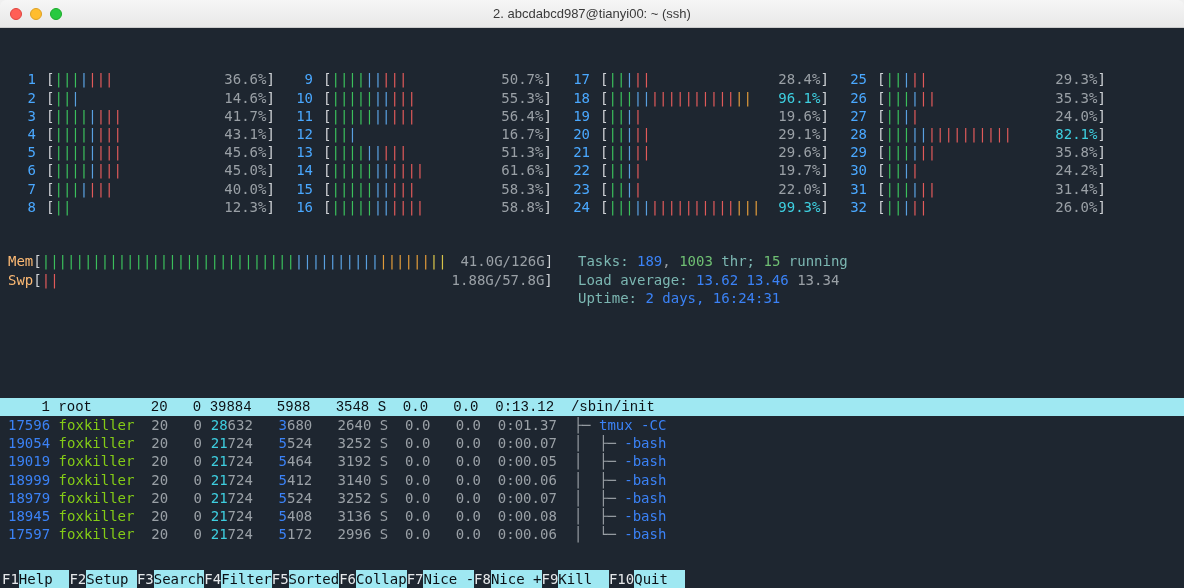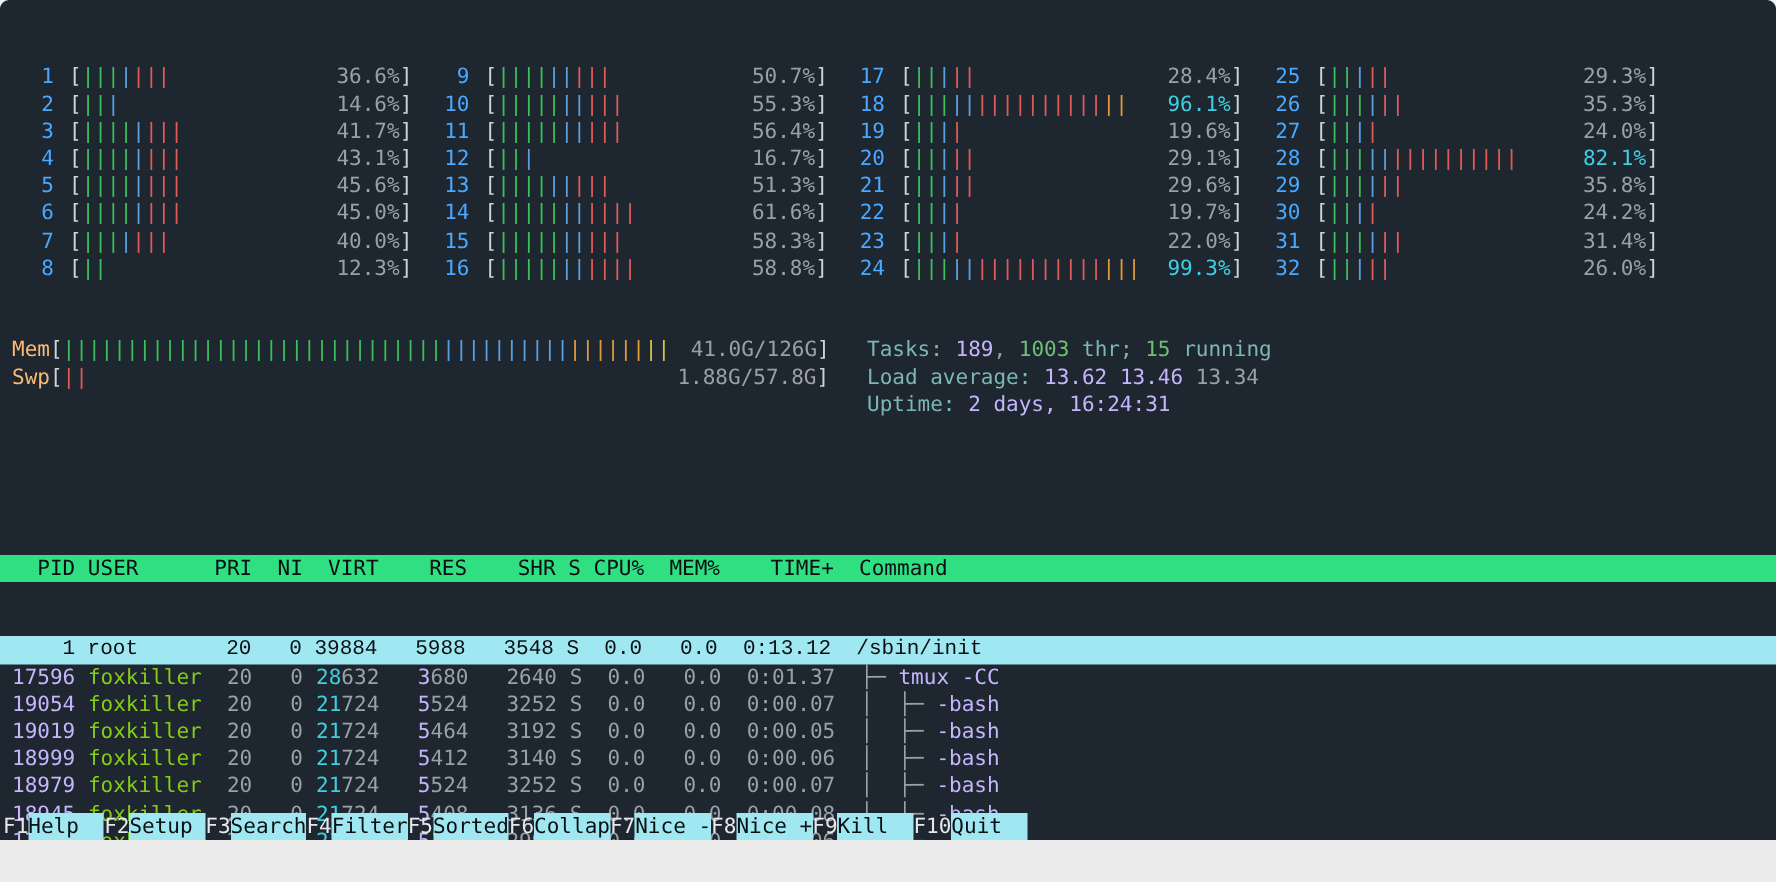--- a/index.html
+++ b/index.html
@@ -78,21 +78,21 @@
     color:#0b0f14;
     height:18.2px;
     margin-left:-8px; margin-right:-8px;
     padding-left:8px;
     font-family:Liberation Mono, monospace;
   }
   .row { height:18.2px; }
   .c-cyan { color:#3ecfe0; }
   .c-user-g { color:#84cc16; }
   .c-dim { color:#9aa0a6; }
-  .c-white { color:#c4b5fd; }
+  .c-white { color:#3b82f6; }
   .footer {
     position:absolute;
     left:0; right:0; bottom:0;
     height:18.2px;
     color:#e6e8ea;
     white-space: pre;
     padding-left:2px;
   }
   .footer .fk { color:#e6e8ea; }
   .footer .fl {
@@ -104,22 +104,29 @@
   .bg { color:#3bbf5c; }
   .br { color:#e05a5a; }
   .bb { color:#5aa0e0; }
   .by { color:#d6c24a; }
   .bo { color:#e09a3a; }
 </style>
 </head>
 <body>
 
 <div class="window">
+  <div class="titlebar">
+    <div class="traffic">
+      <span class="t-red"></span>
+      <span class="t-yellow"></span>
+      <span class="t-green"></span>
+    </div>
+    <div class="title-text">2. abcdabcd987@tianyi00: ~ (ssh)</div>
+  </div>
 
   <div class="term">
     <div class="cpu-grid" id="cpu-grid"><div class="cpu-col"><div class="cpu-row"><span class="cpu-num">  1</span><span class="cpu-gap"> </span><span class="cpu-lbr">[</span><span class="cpu-bar"><span class="bg">|</span><span class="bg">|</span><span class="bg">|</span><span class="bb">|</span><span class="br">|</span><span class="br">|</span><span class="br">|</span>           </span><span class="cpu-pct" style="">36.6%</span><span class="cpu-rbr">]</span></div><div class="cpu-row"><span class="cpu-num">  2</span><span class="cpu-gap"> </span><span class="cpu-lbr">[</span><span class="cpu-bar"><span class="bg">|</span><span class="bg">|</span><span class="bb">|</span>               </span><span class="cpu-pct" style="">14.6%</span><span class="cpu-rbr">]</span></div><div class="cpu-row"><span class="cpu-num">  3</span><span class="cpu-gap"> </span><span class="cpu-lbr">[</span><span class="cpu-bar"><span class="bg">|</span><span class="bg">|</span><span class="bg">|</span><span class="bg">|</span><span class="bb">|</span><span class="br">|</span><span class="br">|</span><span class="br">|</span>          </span><span class="cpu-pct" style="">41.7%</span><span class="cpu-rbr">]</span></div><div class="cpu-row"><span class="cpu-num">  4</span><span class="cpu-gap"> </span><span class="cpu-lbr">[</span><span class="cpu-bar"><span class="bg">|</span><span class="bg">|</span><span class="bg">|</span><span class="bg">|</span><span class="bb">|</span><span class="br">|</span><span class="br">|</span><span class="br">|</span>          </span><span class="cpu-pct" style="">43.1%</span><span class="cpu-rbr">]</span></div><div class="cpu-row"><span class="cpu-num">  5</span><span class="cpu-gap"> </span><span class="cpu-lbr">[</span><span class="cpu-bar"><span class="bg">|</span><span class="bg">|</span><span class="bg">|</span><span class="bg">|</span><span class="bb">|</span><span class="br">|</span><span class="br">|</span><span class="br">|</span>          </span><span class="cpu-pct" style="">45.6%</span><span class="cpu-rbr">]</span></div><div class="cpu-row"><span class="cpu-num">  6</span><span class="cpu-gap"> </span><span class="cpu-lbr">[</span><span class="cpu-bar"><span class="bg">|</span><span class="bg">|</span><span class="bg">|</span><span class="bg">|</span><span class="bb">|</span><span class="br">|</span><span class="br">|</span><span class="br">|</span>          </span><span class="cpu-pct" style="">45.0%</span><span class="cpu-rbr">]</span></div><div class="cpu-row"><span class="cpu-num">  7</span><span class="cpu-gap"> </span><span class="cpu-lbr">[</span><span class="cpu-bar"><span class="bg">|</span><span class="bg">|</span><span class="bg">|</span><span class="bb">|</span><span class="br">|</span><span class="br">|</span><span class="br">|</span>           </span><span class="cpu-pct" style="">40.0%</span><span class="cpu-rbr">]</span></div><div class="cpu-row"><span class="cpu-num">  8</span><span class="cpu-gap"> </span><span class="cpu-lbr">[</span><span class="cpu-bar"><span class="bg">|</span><span class="bg">|</span>                </span><span class="cpu-pct" style="">12.3%</span><span class="cpu-rbr">]</span></div></div><div class="cpu-col"><div class="cpu-row"><span class="cpu-num">  9</span><span class="cpu-gap"> </span><span class="cpu-lbr">[</span><span class="cpu-bar"><span class="bg">|</span><span class="bg">|</span><span class="bg">|</span><span class="bg">|</span><span class="bb">|</span><span class="bb">|</span><span class="br">|</span><span class="br">|</span><span class="br">|</span>         </span><span class="cpu-pct" style="">50.7%</span><span class="cpu-rbr">]</span></div><div class="cpu-row"><span class="cpu-num"> 10</span><span class="cpu-gap"> </span><span class="cpu-lbr">[</span><span class="cpu-bar"><span class="bg">|</span><span class="bg">|</span><span class="bg">|</span><span class="bg">|</span><span class="bg">|</span><span class="bb">|</span><span class="bb">|</span><span class="br">|</span><span class="br">|</span><span class="br">|</span>        </span><span class="cpu-pct" style="">55.3%</span><span class="cpu-rbr">]</span></div><div class="cpu-row"><span class="cpu-num"> 11</span><span class="cpu-gap"> </span><span class="cpu-lbr">[</span><span class="cpu-bar"><span class="bg">|</span><span class="bg">|</span><span class="bg">|</span><span class="bg">|</span><span class="bg">|</span><span class="bb">|</span><span class="bb">|</span><span class="br">|</span><span class="br">|</span><span class="br">|</span>        </span><span class="cpu-pct" style="">56.4%</span><span class="cpu-rbr">]</span></div><div class="cpu-row"><span class="cpu-num"> 12</span><span class="cpu-gap"> </span><span class="cpu-lbr">[</span><span class="cpu-bar"><span class="bg">|</span><span class="bg">|</span><span class="bb">|</span>               </span><span class="cpu-pct" style="">16.7%</span><span class="cpu-rbr">]</span></div><div class="cpu-row"><span class="cpu-num"> 13</span><span class="cpu-gap"> </span><span class="cpu-lbr">[</span><span class="cpu-bar"><span class="bg">|</span><span class="bg">|</span><span class="bg">|</span><span class="bg">|</span><span class="bb">|</span><span class="bb">|</span><span class="br">|</span><span class="br">|</span><span class="br">|</span>         </span><span class="cpu-pct" style="">51.3%</span><span class="cpu-rbr">]</span></div><div class="cpu-row"><span class="cpu-num"> 14</span><span class="cpu-gap"> </span><span class="cpu-lbr">[</span><span class="cpu-bar"><span class="bg">|</span><span class="bg">|</span><span class="bg">|</span><span class="bg">|</span><span class="bg">|</span><span class="bb">|</span><span class="bb">|</span><span class="br">|</span><span class="br">|</span><span class="br">|</span><span class="br">|</span>       </span><span class="cpu-pct" style="">61.6%</span><span class="cpu-rbr">]</span></div><div class="cpu-row"><span class="cpu-num"> 15</span><span class="cpu-gap"> </span><span class="cpu-lbr">[</span><span class="cpu-bar"><span class="bg">|</span><span class="bg">|</span><span class="bg">|</span><span class="bg">|</span><span class="bg">|</span><span class="bb">|</span><span class="bb">|</span><span class="br">|</span><span class="br">|</span><span class="br">|</span>        </span><span class="cpu-pct" style="">58.3%</span><span class="cpu-rbr">]</span></div><div class="cpu-row"><span class="cpu-num"> 16</span><span class="cpu-gap"> </span><span class="cpu-lbr">[</span><span class="cpu-bar"><span class="bg">|</span><span class="bg">|</span><span class="bg">|</span><span class="bg">|</span><span class="bg">|</span><span class="bb">|</span><span class="bb">|</span><span class="br">|</span><span class="br">|</span><span class="br">|</span><span class="br">|</span>       </span><span class="cpu-pct" style="">58.8%</span><span class="cpu-rbr">]</span></div></div><div class="cpu-col"><div class="cpu-row"><span class="cpu-num"> 17</span><span class="cpu-gap"> </span><span class="cpu-lbr">[</span><span class="cpu-bar"><span class="bg">|</span><span class="bg">|</span><span class="bb">|</span><span class="br">|</span><span class="br">|</span>             </span><span class="cpu-pct" style="">28.4%</span><span class="cpu-rbr">]</span></div><div class="cpu-row"><span class="cpu-num"> 18</span><span class="cpu-gap"> </span><span class="cpu-lbr">[</span><span class="cpu-bar"><span class="bg">|</span><span class="bg">|</span><span class="bg">|</span><span class="bb">|</span><span class="bb">|</span><span class="br">|</span><span class="br">|</span><span class="br">|</span><span class="br">|</span><span class="br">|</span><span class="br">|</span><span class="br">|</span><span class="br">|</span><span class="br">|</span><span class="br">|</span><span class="bo">|</span><span class="bo">|</span> </span><span class="cpu-pct" style="color:#3ecfe0">96.1%</span><span class="cpu-rbr">]</span></div><div class="cpu-row"><span class="cpu-num"> 19</span><span class="cpu-gap"> </span><span class="cpu-lbr">[</span><span class="cpu-bar"><span class="bg">|</span><span class="bg">|</span><span class="bb">|</span><span class="br">|</span>              </span><span class="cpu-pct" style="">19.6%</span><span class="cpu-rbr">]</span></div><div class="cpu-row"><span class="cpu-num"> 20</span><span class="cpu-gap"> </span><span class="cpu-lbr">[</span><span class="cpu-bar"><span class="bg">|</span><span class="bg">|</span><span class="bb">|</span><span class="br">|</span><span class="br">|</span>             </span><span class="cpu-pct" style="">29.1%</span><span class="cpu-rbr">]</span></div><div class="cpu-row"><span class="cpu-num"> 21</span><span class="cpu-gap"> </span><span class="cpu-lbr">[</span><span class="cpu-bar"><span class="bg">|</span><span class="bg">|</span><span class="bb">|</span><span class="br">|</span><span class="br">|</span>             </span><span class="cpu-pct" style="">29.6%</span><span class="cpu-rbr">]</span></div><div class="cpu-row"><span class="cpu-num"> 22</span><span class="cpu-gap"> </span><span class="cpu-lbr">[</span><span class="cpu-bar"><span class="bg">|</span><span class="bg">|</span><span class="bb">|</span><span class="br">|</span>              </span><span class="cpu-pct" style="">19.7%</span><span class="cpu-rbr">]</span></div><div class="cpu-row"><span class="cpu-num"> 23</span><span class="cpu-gap"> </span><span class="cpu-lbr">[</span><span class="cpu-bar"><span class="bg">|</span><span class="bg">|</span><span class="bb">|</span><span class="br">|</span>              </span><span class="cpu-pct" style="">22.0%</span><span class="cpu-rbr">]</span></div><div class="cpu-row"><span class="cpu-num"> 24</span><span class="cpu-gap"> </span><span class="cpu-lbr">[</span><span class="cpu-bar"><span class="bg">|</span><span class="bg">|</span><span class="bg">|</span><span class="bb">|</span><span class="bb">|</span><span class="br">|</span><span class="br">|</span><span class="br">|</span><span class="br">|</span><span class="br">|</span><span class="br">|</span><span class="br">|</span><span class="br">|</span><span class="br">|</span><span class="br">|</span><span class="bo">|</span><span class="bo">|</span><span class="bo">|</span></span><span class="cpu-pct" style="color:#3ecfe0">99.3%</span><span class="cpu-rbr">]</span></div></div><div class="cpu-col"><div class="cpu-row"><span class="cpu-num"> 25</span><span class="cpu-gap"> </span><span class="cpu-lbr">[</span><span class="cpu-bar"><span class="bg">|</span><span class="bg">|</span><span class="bb">|</span><span class="br">|</span><span class="br">|</span>             </span><span class="cpu-pct" style="">29.3%</span><span class="cpu-rbr">]</span></div><div class="cpu-row"><span class="cpu-num"> 26</span><span class="cpu-gap"> </span><span class="cpu-lbr">[</span><span class="cpu-bar"><span class="bg">|</span><span class="bg">|</span><span class="bg">|</span><span class="bb">|</span><span class="br">|</span><span class="br">|</span>            </span><span class="cpu-pct" style="">35.3%</span><span class="cpu-rbr">]</span></div><div class="cpu-row"><span class="cpu-num"> 27</span><span class="cpu-gap"> </span><span class="cpu-lbr">[</span><span class="cpu-bar"><span class="bg">|</span><span class="bg">|</span><span class="bb">|</span><span class="br">|</span>              </span><span class="cpu-pct" style="">24.0%</span><span class="cpu-rbr">]</span></div><div class="cpu-row"><span class="cpu-num"> 28</span><span class="cpu-gap"> </span><span class="cpu-lbr">[</span><span class="cpu-bar"><span class="bg">|</span><span class="bg">|</span><span class="bg">|</span><span class="bb">|</span><span class="bb">|</span><span class="br">|</span><span class="br">|</span><span class="br">|</span><span class="br">|</span><span class="br">|</span><span class="br">|</span><span class="br">|</span><span class="br">|</span><span class="br">|</span><span class="br">|</span>   </span><span class="cpu-pct" style="color:#3ecfe0">82.1%</span><span class="cpu-rbr">]</span></div><div class="cpu-row"><span class="cpu-num"> 29</span><span class="cpu-gap"> </span><span class="cpu-lbr">[</span><span class="cpu-bar"><span class="bg">|</span><span class="bg">|</span><span class="bg">|</span><span class="bb">|</span><span class="br">|</span><span class="br">|</span>            </span><span class="cpu-pct" style="">35.8%</span><span class="cpu-rbr">]</span></div><div class="cpu-row"><span class="cpu-num"> 30</span><span class="cpu-gap"> </span><span class="cpu-lbr">[</span><span class="cpu-bar"><span class="bg">|</span><span class="bg">|</span><span class="bb">|</span><span class="br">|</span>              </span><span class="cpu-pct" style="">24.2%</span><span class="cpu-rbr">]</span></div><div class="cpu-row"><span class="cpu-num"> 31</span><span class="cpu-gap"> </span><span class="cpu-lbr">[</span><span class="cpu-bar"><span class="bg">|</span><span class="bg">|</span><span class="bg">|</span><span class="bb">|</span><span class="br">|</span><span class="br">|</span>            </span><span class="cpu-pct" style="">31.4%</span><span class="cpu-rbr">]</span></div><div class="cpu-row"><span class="cpu-num"> 32</span><span class="cpu-gap"> </span><span class="cpu-lbr">[</span><span class="cpu-bar"><span class="bg">|</span><span class="bg">|</span><span class="bb">|</span><span class="br">|</span><span class="br">|</span>             </span><span class="cpu-pct" style="">26.0%</span><span class="cpu-rbr">]</span></div></div></div>
     <div id="mem-block"><div class="mem-row" style="display: flex;"><div style="width:554px"><span class="lbl-cyan">Mem</span><span>[</span><span class="bg">|</span><span class="bg">|</span><span class="bg">|</span><span class="bg">|</span><span class="bg">|</span><span class="bg">|</span><span class="bg">|</span><span class="bg">|</span><span class="bg">|</span><span class="bg">|</span><span class="bg">|</span><span class="bg">|</span><span class="bg">|</span><span class="bg">|</span><span class="bg">|</span><span class="bg">|</span><span class="bg">|</span><span class="bg">|</span><span class="bg">|</span><span class="bg">|</span><span class="bg">|</span><span class="bg">|</span><span class="bg">|</span><span class="bg">|</span><span class="bg">|</span><span class="bg">|</span><span class="bg">|</span><span class="bg">|</span><span class="bg">|</span><span class="bg">|</span><span class="bb">|</span><span class="bb">|</span><span class="bb">|</span><span class="bb">|</span><span class="bb">|</span><span class="bb">|</span><span class="bb">|</span><span class="bb">|</span><span class="bb">|</span><span class="bb">|</span><span class="bo">|</span><span class="bo">|</span><span class="bo">|</span><span class="bo">|</span><span class="bo">|</span><span class="bo">|</span><span class="by">|</span><span class="by">|</span><span class="mem-val" style="display:inline-block;width:98px;text-align:right">41.0G/126G</span><span>]</span></div><div style="padding-left:16px"><span class="k" style="color:#7cb7b2">Tasks: </span><span class="w c-white">189</span><span class="d c-dim">, </span><span class="g" style="color:#6fbf73">1003</span> <span class="k" style="color:#7cb7b2">thr; </span><span class="g" style="color:#6fbf73">15</span> <span class="k" style="color:#7cb7b2">running</span></div></div><div class="mem-row" style="display: flex;"><div style="width:554px"><span class="lbl-cyan">Swp</span><span>[</span><span class="br">||</span>                                              <span class="mem-val" style="display:inline-block;width:98px;text-align:right">1.88G/57.8G</span><span>]</span></div><div style="padding-left:16px"><span style="color:#7cb7b2">Load average: </span><span class="c-white">13.62 13.46</span> <span class="c-dim">13.34</span></div></div><div class="mem-row" style="display: flex;"><div style="width:554px"></div><div style="padding-left:16px"><span style="color:#7cb7b2">Uptime: </span><span class="c-white">2 days, 16:24:31</span></div></div></div>
     <div style="height:18.2px"></div>
-    <div class="hdr" id="hdr">  PID USER      PRI  NI  VIRT    RES    SHR S CPU%  MEM%    TIME+  Command</div>
     <div id="proc-rows"><div class="sel">    1 root       20   0 39884   5988   3548 S  0.0   0.0  0:13.12  /sbin/init</div><div class="row"><span class="c-white">17596</span> <span class="c-user-g">foxkiller</span> <span class="c-dim"> 20</span> <span class="c-dim">  0</span> <span style="display:inline-block;width:42.5px;text-align:right"><span class="c-cyan">28</span><span class="c-dim">632</span></span> <span style="display:inline-block;width:51px;text-align:right"><span class="c-white">3</span><span class="c-dim">680</span></span> <span class="c-dim">  2640</span> <span class="c-dim">S</span> <span class="c-dim"> 0.0</span> <span class="c-dim">  0.0</span> <span class="c-dim"> 0:01.37</span>  <span class="c-dim">├─ </span><span class="c-white">tmux -CC</span></div><div class="row"><span class="c-white">19054</span> <span class="c-user-g">foxkiller</span> <span class="c-dim"> 20</span> <span class="c-dim">  0</span> <span style="display:inline-block;width:42.5px;text-align:right"><span class="c-cyan">21</span><span class="c-dim">724</span></span> <span style="display:inline-block;width:51px;text-align:right"><span class="c-white">5</span><span class="c-dim">524</span></span> <span class="c-dim">  3252</span> <span class="c-dim">S</span> <span class="c-dim"> 0.0</span> <span class="c-dim">  0.0</span> <span class="c-dim"> 0:00.07</span>  <span class="c-dim">│  ├─ </span><span class="c-white">-bash</span></div><div class="row"><span class="c-white">19019</span> <span class="c-user-g">foxkiller</span> <span class="c-dim"> 20</span> <span class="c-dim">  0</span> <span style="display:inline-block;width:42.5px;text-align:right"><span class="c-cyan">21</span><span class="c-dim">724</span></span> <span style="display:inline-block;width:51px;text-align:right"><span class="c-white">5</span><span class="c-dim">464</span></span> <span class="c-dim">  3192</span> <span class="c-dim">S</span> <span class="c-dim"> 0.0</span> <span class="c-dim">  0.0</span> <span class="c-dim"> 0:00.05</span>  <span class="c-dim">│  ├─ </span><span class="c-white">-bash</span></div><div class="row"><span class="c-white">18999</span> <span class="c-user-g">foxkiller</span> <span class="c-dim"> 20</span> <span class="c-dim">  0</span> <span style="display:inline-block;width:42.5px;text-align:right"><span class="c-cyan">21</span><span class="c-dim">724</span></span> <span style="display:inline-block;width:51px;text-align:right"><span class="c-white">5</span><span class="c-dim">412</span></span> <span class="c-dim">  3140</span> <span class="c-dim">S</span> <span class="c-dim"> 0.0</span> <span class="c-dim">  0.0</span> <span class="c-dim"> 0:00.06</span>  <span class="c-dim">│  ├─ </span><span class="c-white">-bash</span></div><div class="row"><span class="c-white">18979</span> <span class="c-user-g">foxkiller</span> <span class="c-dim"> 20</span> <span class="c-dim">  0</span> <span style="display:inline-block;width:42.5px;text-align:right"><span class="c-cyan">21</span><span class="c-dim">724</span></span> <span style="display:inline-block;width:51px;text-align:right"><span class="c-white">5</span><span class="c-dim">524</span></span> <span class="c-dim">  3252</span> <span class="c-dim">S</span> <span class="c-dim"> 0.0</span> <span class="c-dim">  0.0</span> <span class="c-dim"> 0:00.07</span>  <span class="c-dim">│  ├─ </span><span class="c-white">-bash</span></div><div class="row"><span class="c-white">18945</span> <span class="c-user-g">foxkiller</span> <span class="c-dim"> 20</span> <span class="c-dim">  0</span> <span style="display:inline-block;width:42.5px;text-align:right"><span class="c-cyan">21</span><span class="c-dim">724</span></span> <span style="display:inline-block;width:51px;text-align:right"><span class="c-white">5</span><span class="c-dim">408</span></span> <span class="c-dim">  3136</span> <span class="c-dim">S</span> <span class="c-dim"> 0.0</span> <span class="c-dim">  0.0</span> <span class="c-dim"> 0:00.08</span>  <span class="c-dim">│  ├─ </span><span class="c-white">-bash</span></div><div class="row"><span class="c-white">17597</span> <span class="c-user-g">foxkiller</span> <span class="c-dim"> 20</span> <span class="c-dim">  0</span> <span style="display:inline-block;width:42.5px;text-align:right"><span class="c-cyan">21</span><span class="c-dim">724</span></span> <span style="display:inline-block;width:51px;text-align:right"><span class="c-white">5</span><span class="c-dim">172</span></span> <span class="c-dim">  2996</span> <span class="c-dim">S</span> <span class="c-dim"> 0.0</span> <span class="c-dim">  0.0</span> <span class="c-dim"> 0:00.06</span>  <span class="c-dim">│  └─ </span><span class="c-white">-bash</span></div></div>
     <div class="footer" id="footer"><span class="fk">F1</span><span class="fl">Help  </span><span class="fk">F2</span><span class="fl">Setup </span><span class="fk">F3</span><span class="fl">Search</span><span class="fk">F4</span><span class="fl">Filter</span><span class="fk">F5</span><span class="fl">Sorted</span><span class="fk">F6</span><span class="fl">Collap</span><span class="fk">F7</span><span class="fl">Nice -</span><span class="fk">F8</span><span class="fl">Nice +</span><span class="fk">F9</span><span class="fl">Kill  </span><span class="fk">F10</span><span class="fl">Quit  </span></div>
   </div>
 </div>
 
 </body></html>

